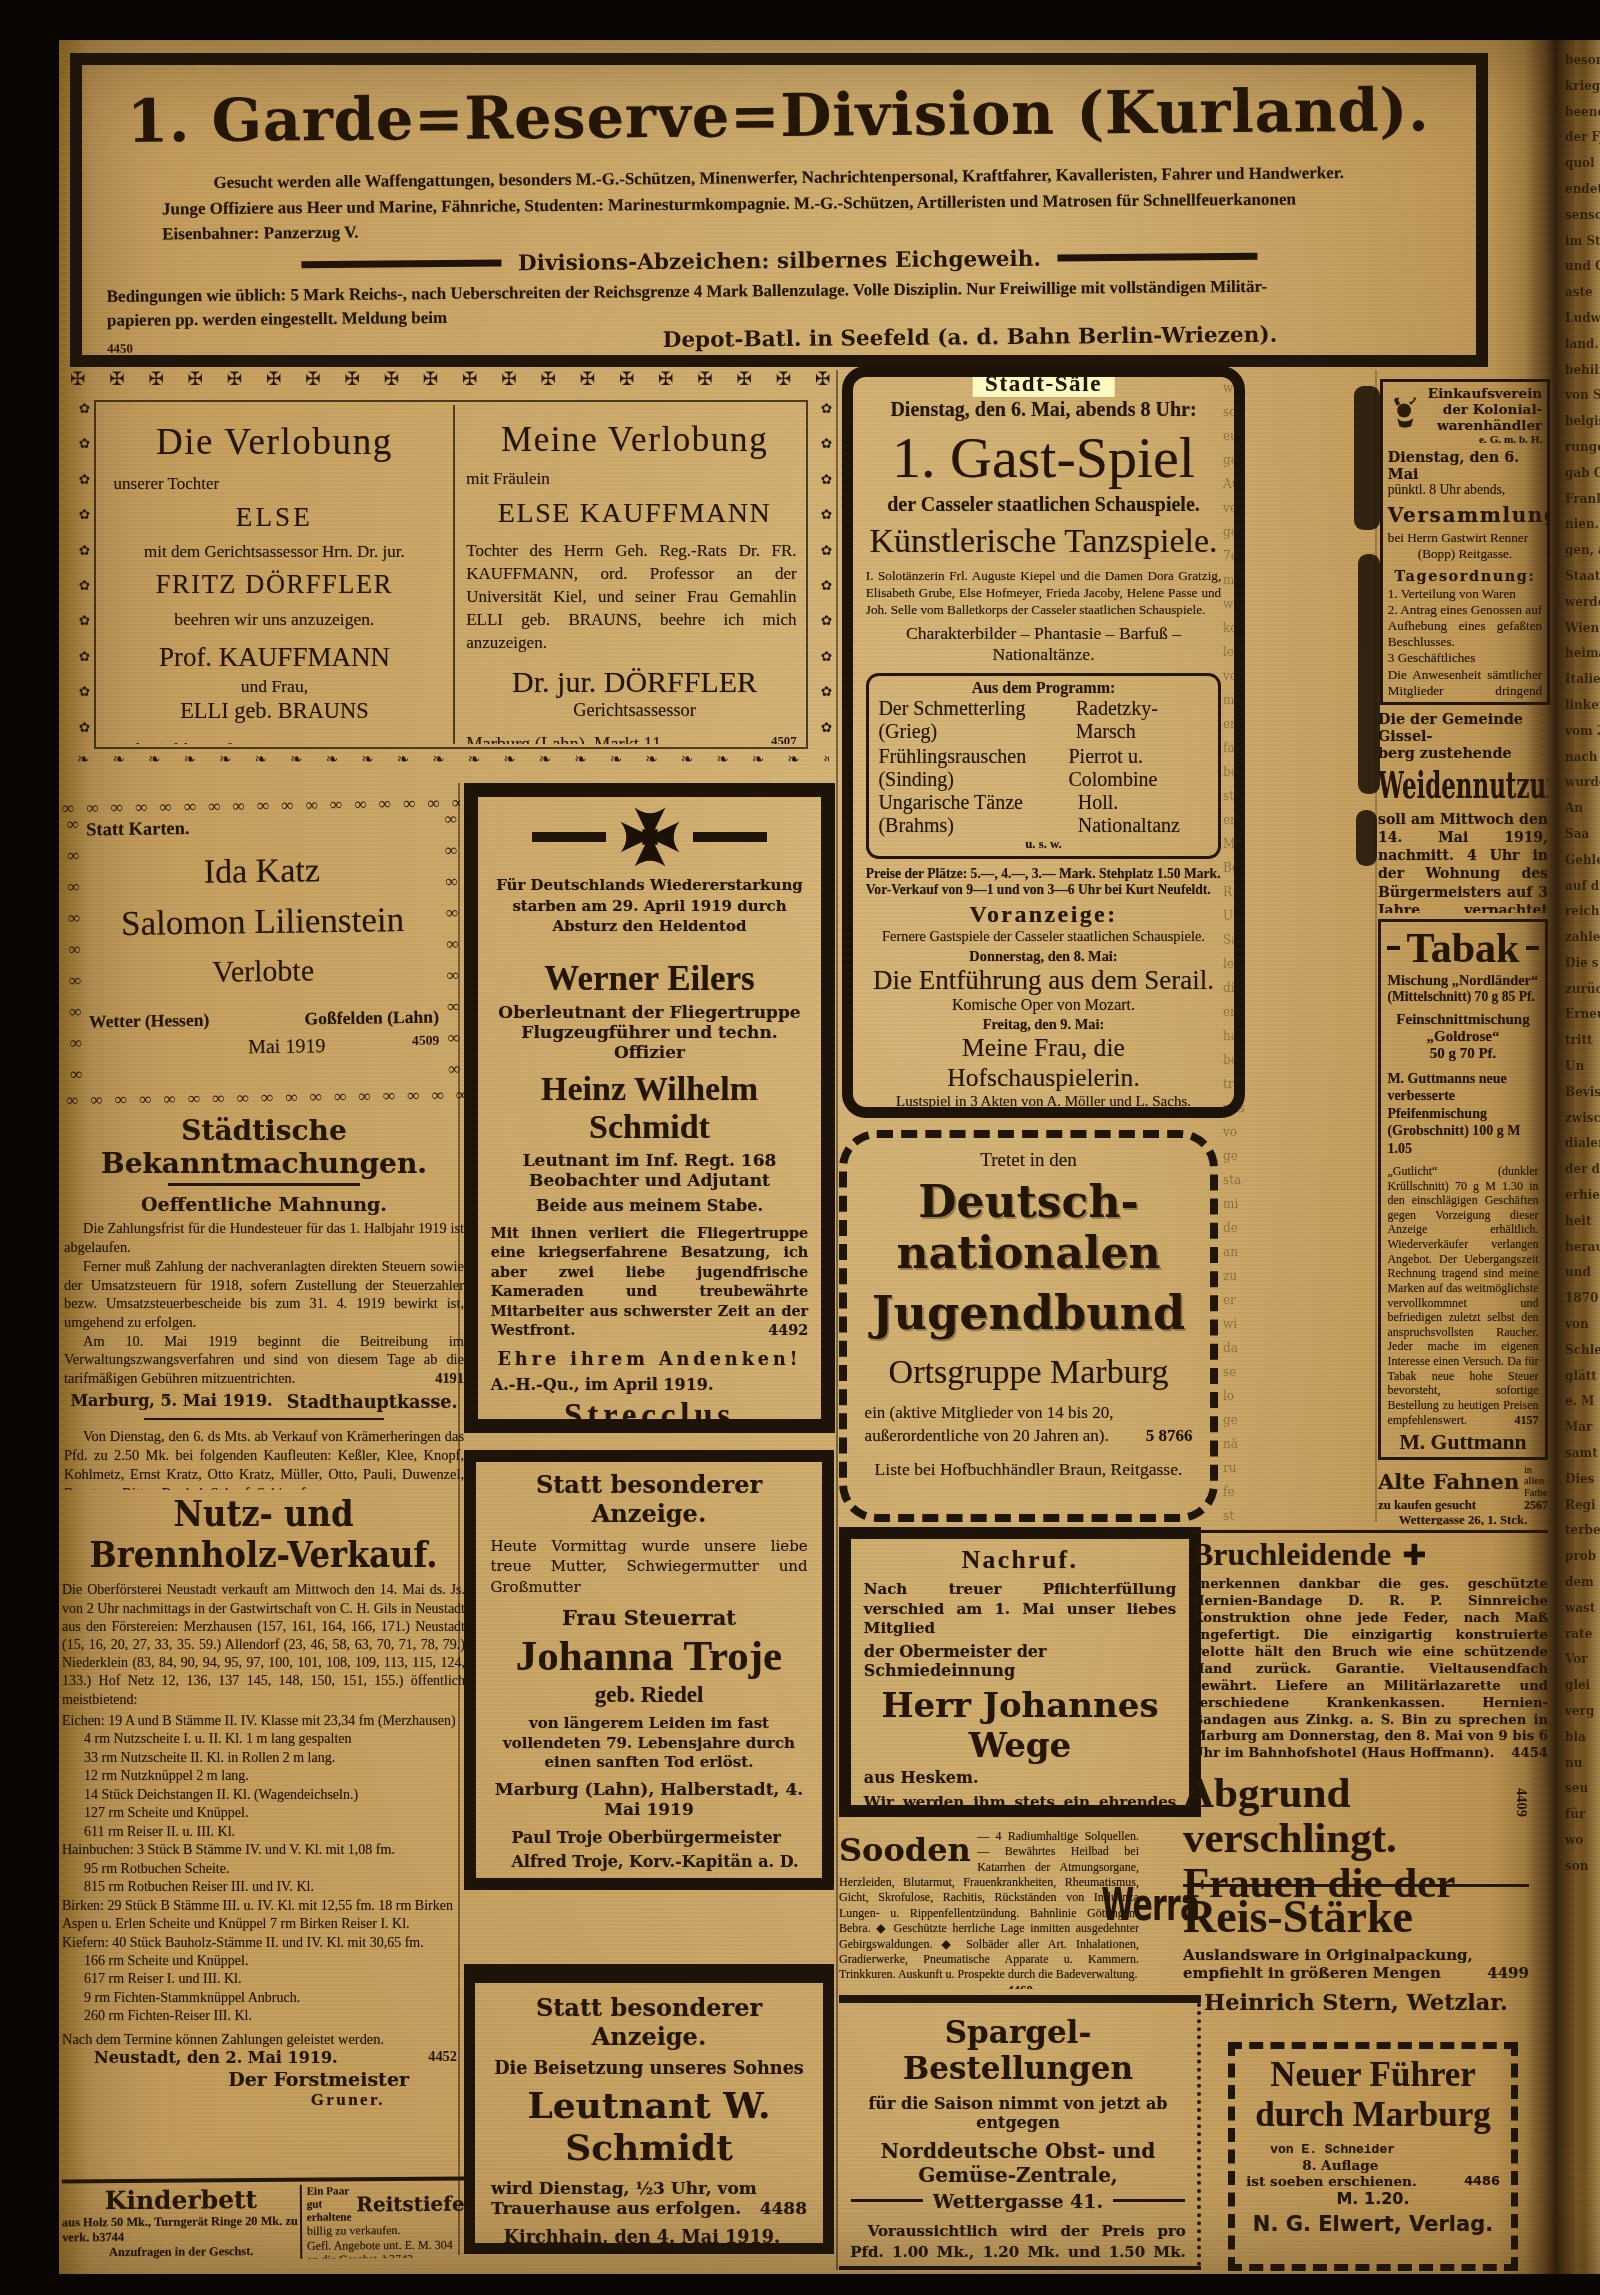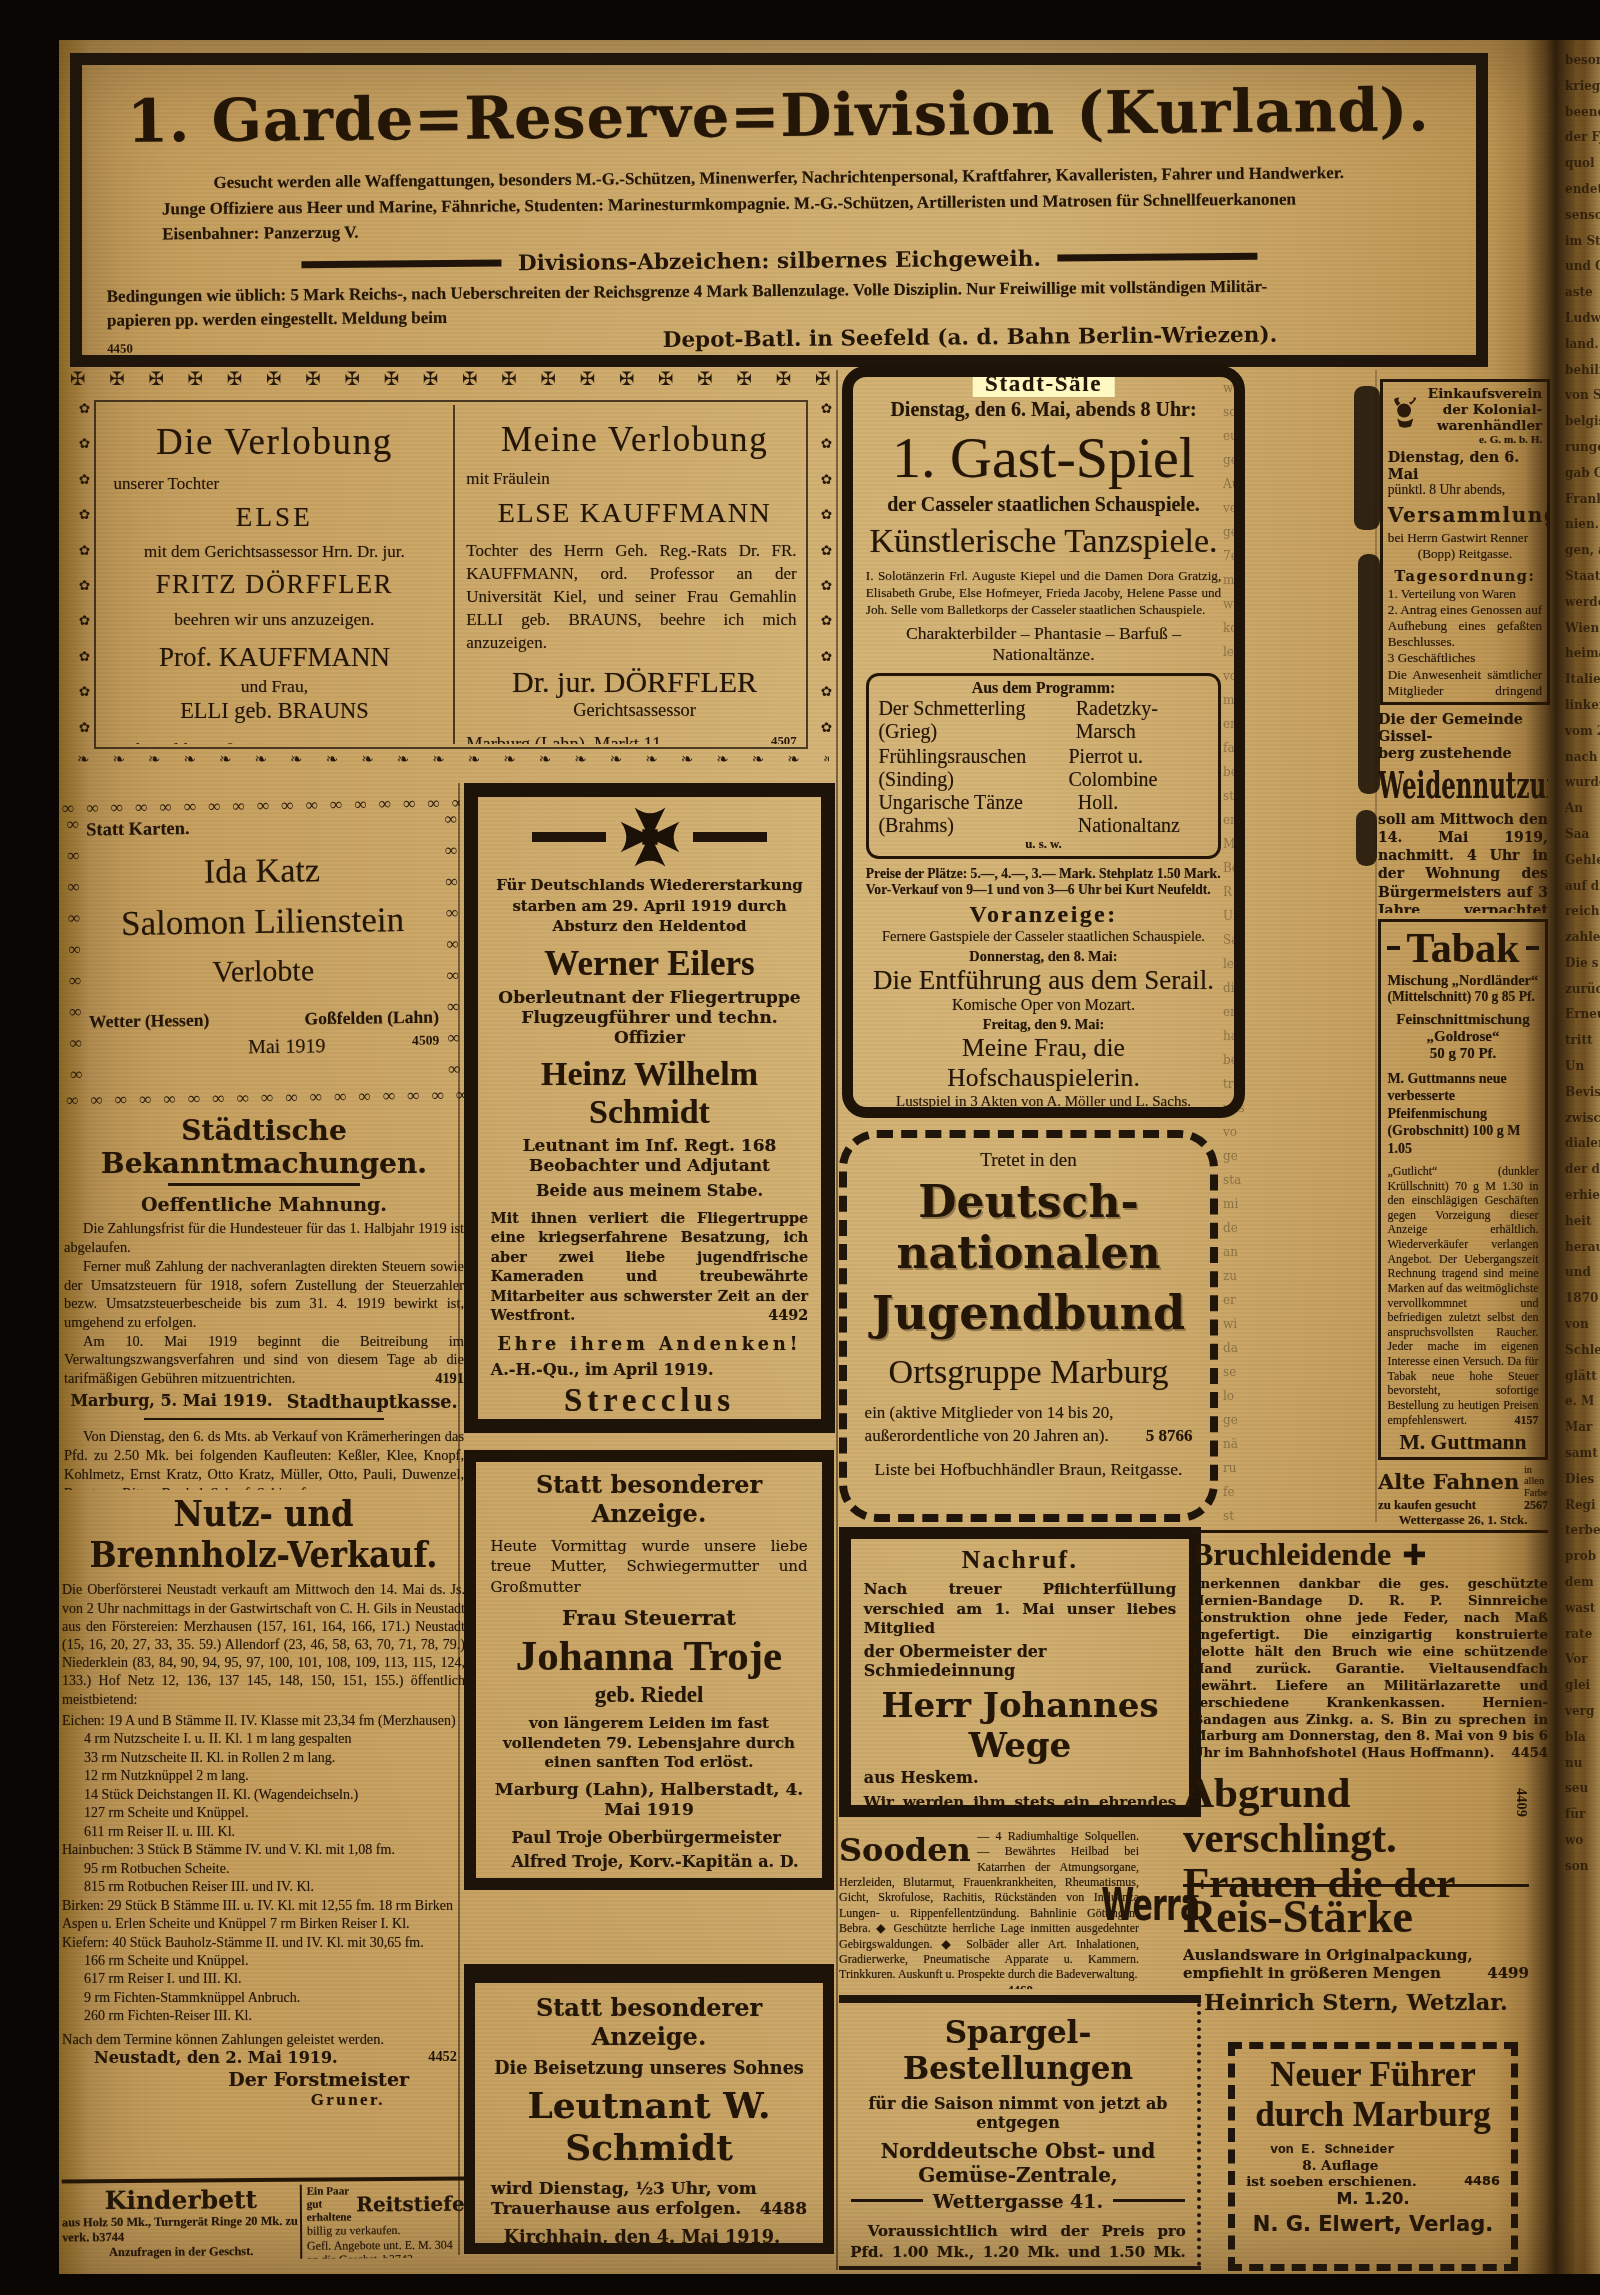--- a/index.html
+++ b/index.html
@@ -193,21 +193,21 @@
           <path d="M50 54 L26 4 Q50 22 74 4 Z"></path>
           <path d="M50 46 L26 96 Q50 78 74 96 Z"></path>
           <path d="M54 50 L4 26 Q22 50 4 74 Z"></path>
           <path d="M46 50 L96 26 Q78 50 96 74 Z"></path>
           <rect x="38" y="38" width="24" height="24"></rect>
         </g>
       </svg>
       <div class="hbar" style="width:74px;height:10.4px"></div>
     </div>
     <div class="c b frak soft" style="font-size:15px;margin-top:6.4px;line-height:1.35">Für Deutschlands Wiedererstarkung starben am 29. April 1919 durch Absturz den Heldentod</div>
-    <div class="c b soft" style="font-size:35px;margin-top:8px">Werner Eilers</div>
+    <div class="c b soft" style="font-size:35px;margin-top:23px">Werner Eilers</div>
     <div class="c b frak soft" style="font-size:17px;margin-top:3.2px">Oberleutnant der Fliegertruppe</div>
     <div class="c b frak soft" style="font-size:17px">Flugzeugführer und techn. Offizier</div>
     <div class="c b soft" style="font-size:34px;margin-top:8px">Heinz Wilhelm Schmidt</div>
     <div class="c b frak soft" style="font-size:17px;margin-top:3.2px">Leutnant im Inf. Regt. 168</div>
     <div class="c b frak soft" style="font-size:17px">Beobachter und Adjutant</div>
     <div class="c b frak soft" style="font-size:16px;margin-top:6.4px">Beide aus meinem Stabe.</div>
     <div class="j frak soft" style="font-size:14.4px;margin-top:8px;line-height:1.35;font-weight:bold"><span>Mit ihnen verliert die Fliegertruppe eine kriegserfahrene Besatzung, ich aber zwei liebe jugendfrische Kameraden und treubewährte Mitarbeiter aus schwerster Zeit an der Westfront.</span> <span style="float:right">4492</span></div>
     <div class="c b frak soft" style="font-size:17.6px;letter-spacing:4px;margin-top:8px">Ehre ihrem Andenken!</div>
     <div class="b frak soft" style="font-size:16px;margin-top:6.4px">A.-H.-Qu., im April 1919.</div>
     <div class="c b soft" style="font-size:33px;letter-spacing:4.8px;margin-top:3.2px">Strecclus</div>

